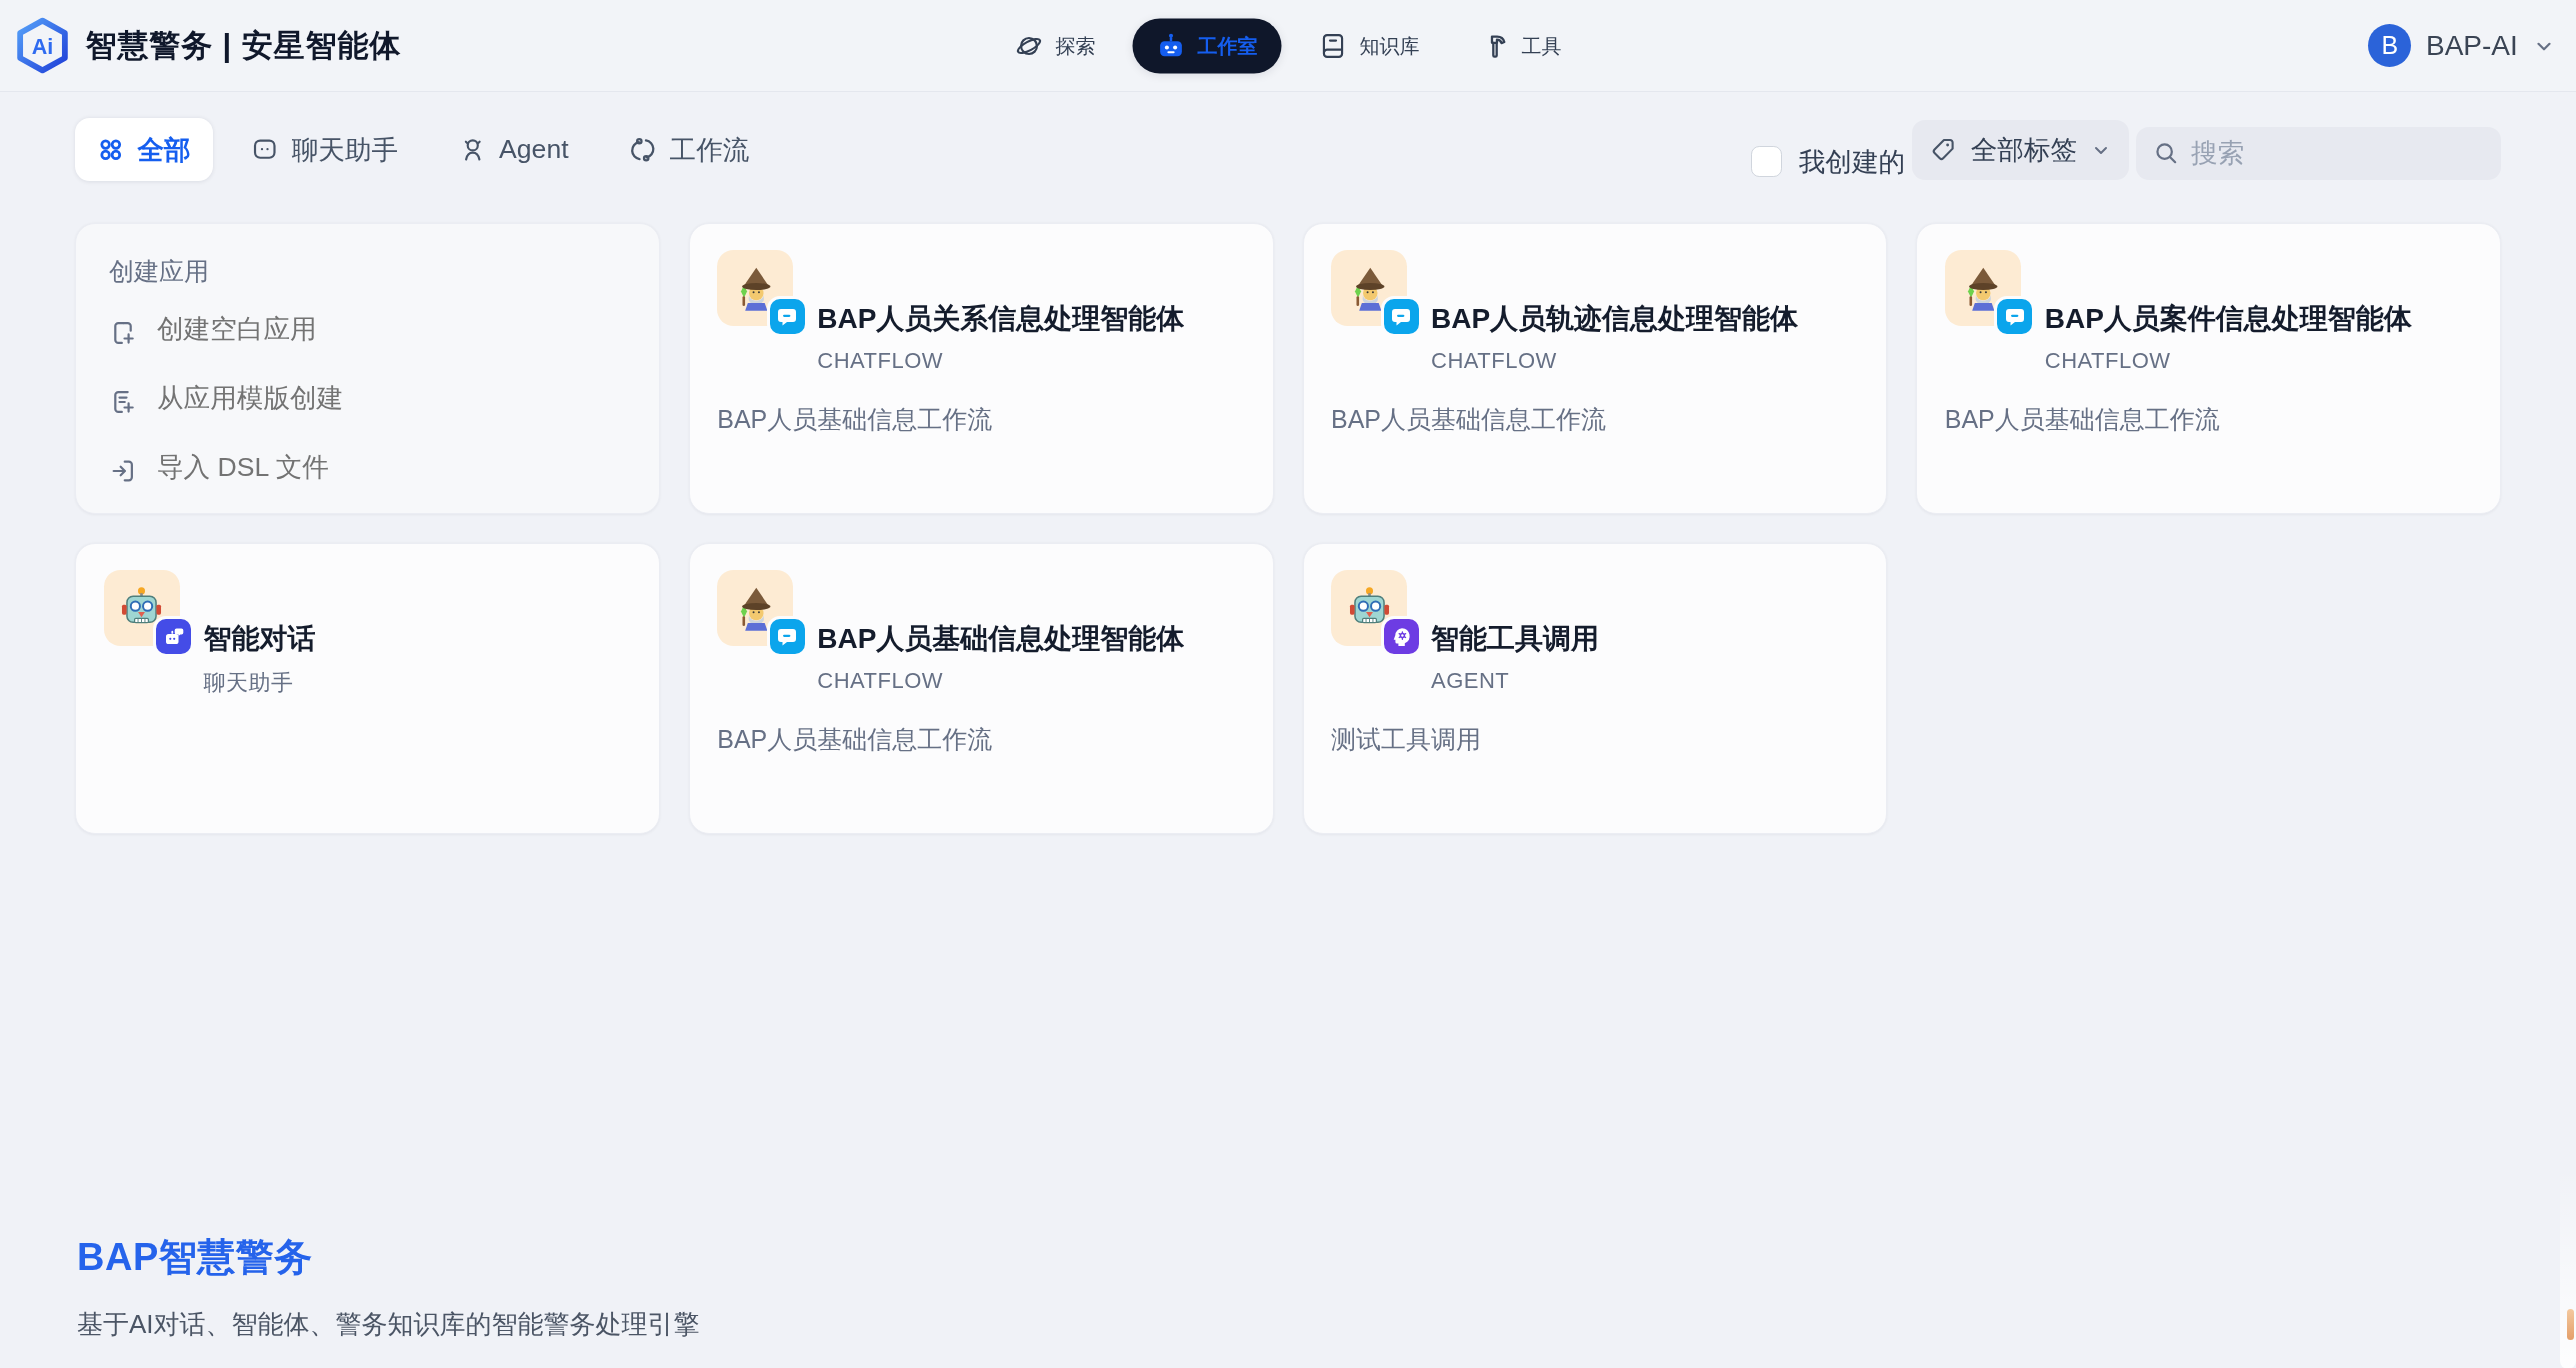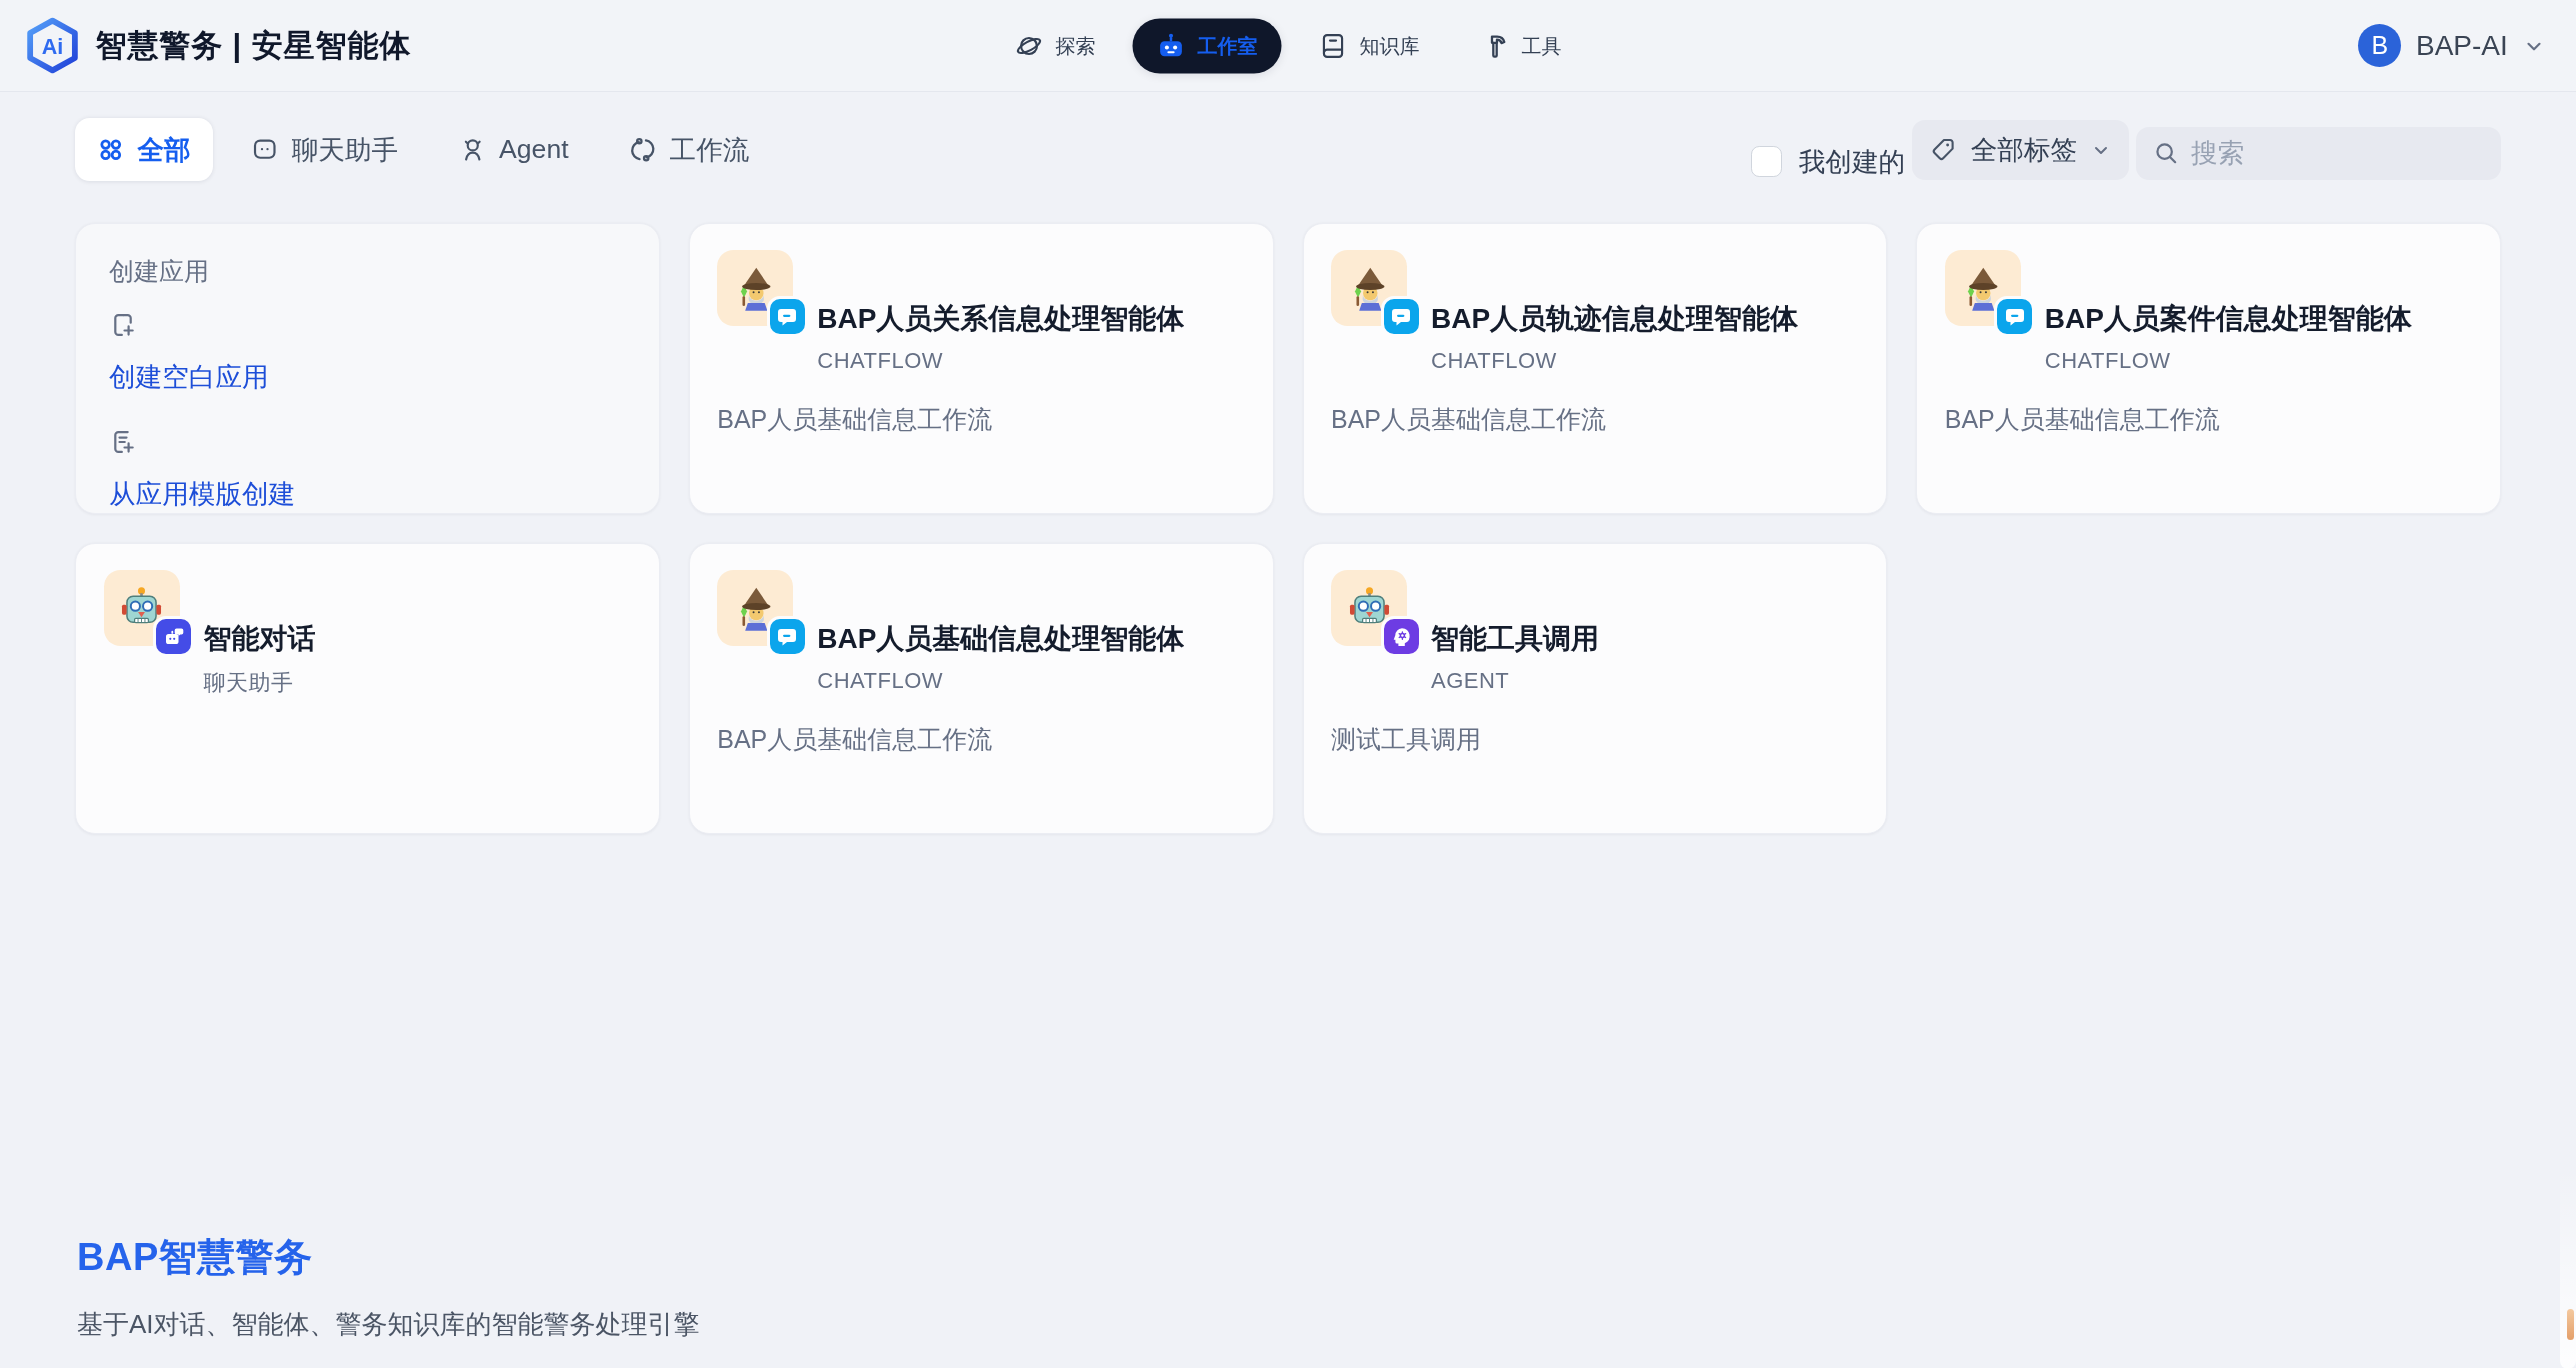--- a/index.html
+++ b/index.html
@@ -7,21 +7,21 @@
   body {
     font-family:"Liberation Sans", sans-serif;
     background:#f0f2f7;
     color:#101828;
     position:relative;
     overflow:hidden;
   }
   
   .header{
     height:92px; display:flex; align-items:center; justify-content:space-between;
-    padding:0 26px; border-bottom:0.9px solid #e4e7ee; position:relative; background:#f2f4f8;
+    padding:0 16px; border-bottom:0.9px solid #e4e7ee; position:relative; background:#f2f4f8;
   }
   .logo-group{ display:flex; align-items:center; gap:16.5px; }
   .logo-svg{ width:53px; height:57px; display:block; }
   .app-title{ font-size:31px; font-weight:bold; color:#10182b; letter-spacing:0.9px; white-space:nowrap; }
   .nav{ position:absolute; left:50%; top:50%; transform:translate(-50%,-50%); display:flex; align-items:center; gap:13px; }
   .nav-item{ display:flex; align-items:center; gap:12px; padding:13px 24px; border-radius:915px; font-size:20px; color:#344054; cursor:pointer; white-space:nowrap; }
   .nav-item svg{ width:29px; height:29px; flex:none; }
   .nav-item.active{ background:#0f172a; color:#155eef; font-weight:600; box-shadow:0 1.8px 9.2px rgba(16,24,40,.10); }
   .account{ display:flex; align-items:center; gap:14.7px; cursor:pointer; padding-right:5.5px; }
   .avatar{ width:43px; height:43px; border-radius:50%; background:#2b63d9; color:#fff; font-size:25px; display:flex; align-items:center; justify-content:center; }
@@ -43,21 +43,21 @@
   .search{ display:flex; align-items:center; gap:12px; background:#e7e9f0; border-radius:13px; padding:11px 16.5px; width:365px; }
   .search svg{ width:26.6px; height:26.6px; flex:none; }
   .search input{ border:none; outline:none; background:transparent; font-family:inherit; font-size:26.6px; color:#344054; width:100%; }
   .search input::placeholder{ color:#98a2b3; }
 
   
   .grid{ margin:42px 75px 0; display:grid; grid-template-columns:repeat(4,1fr); gap:29px; }
   .card{ height:291px; border-radius:20px; background:#fcfcfd; border:0.9px solid #ebedf3; box-shadow:0 0.9px 2.7px rgba(16,24,40,.05); cursor:pointer; }
   .create-card{ background:#f7f8fa; padding:31px 33px; }
   .create-title{ font-size:25px; color:#667085; margin-bottom:6px; }
-  .create-item{ display:flex; align-items:flex-start; gap:20px; font-size:26.6px; color:#1d4ed8; padding:16.5px 0;flex-direction:column; }
+  .create-item{ display:flex; align-items:flex-end; gap:20px; font-size:26.6px; color:#737373; padding:16.5px 0; }
   .create-item svg{ width:28px; height:28px; flex:none; }
   .app-card{ padding:26px 27.5px; }
   .card-head{ display:flex; align-items:flex-start; gap:24px; }
   .tile{ width:76px; height:76px; border-radius:16.5px; background:#fdebd3; position:relative; flex:none; display:flex; align-items:center; justify-content:center; }
   .tile > svg{ width:49px; height:49px; }
   .badge{ position:absolute; right:-14.7px; bottom:-11px; width:41px; height:41px; border-radius:13px; border:3.7px solid #fcfcfd; display:flex; align-items:center; justify-content:center; }
   .badge svg{ width:24px; height:24px; }
   .badge-chatflow{ background:#0ba5ec; }
   .badge-assistant{ background:#444ce7; }
   .badge-agent{ background:#6d3ce3; }

